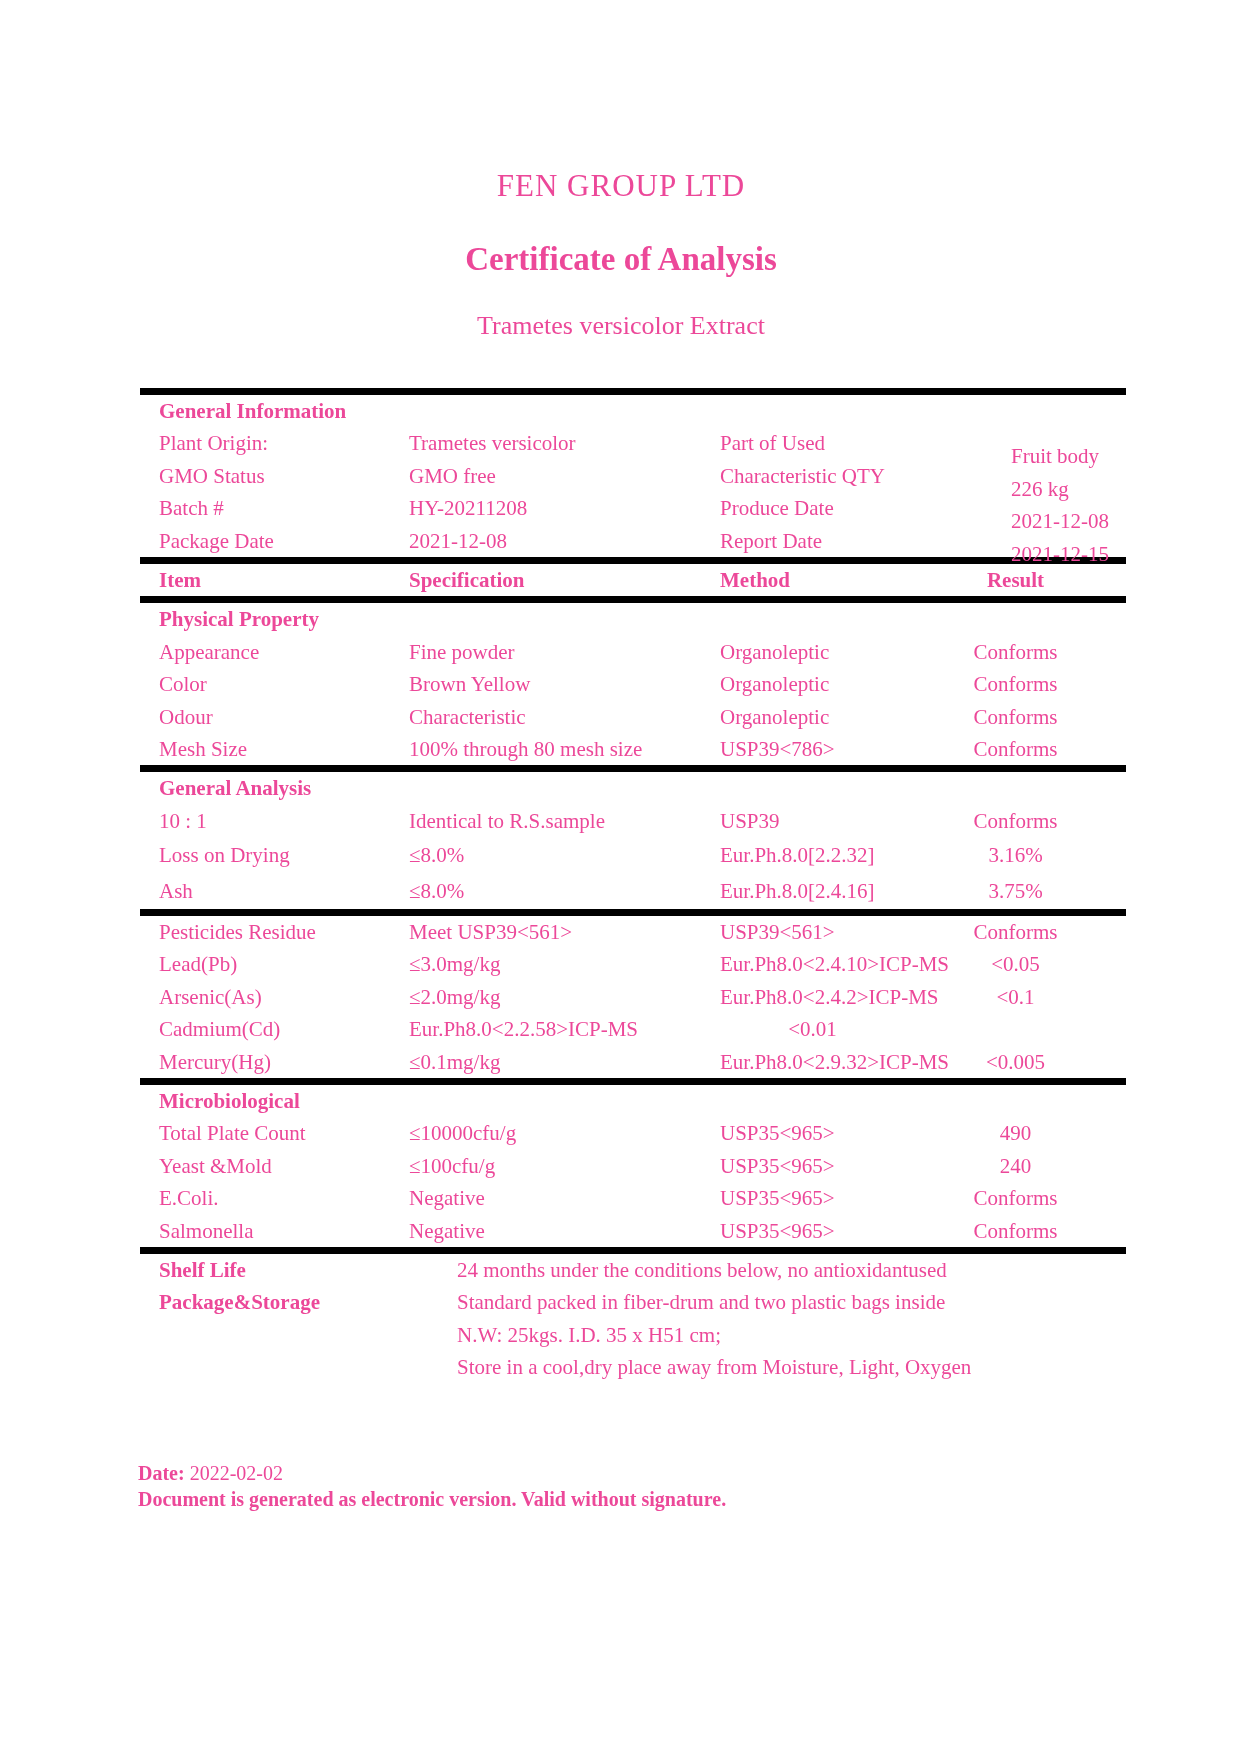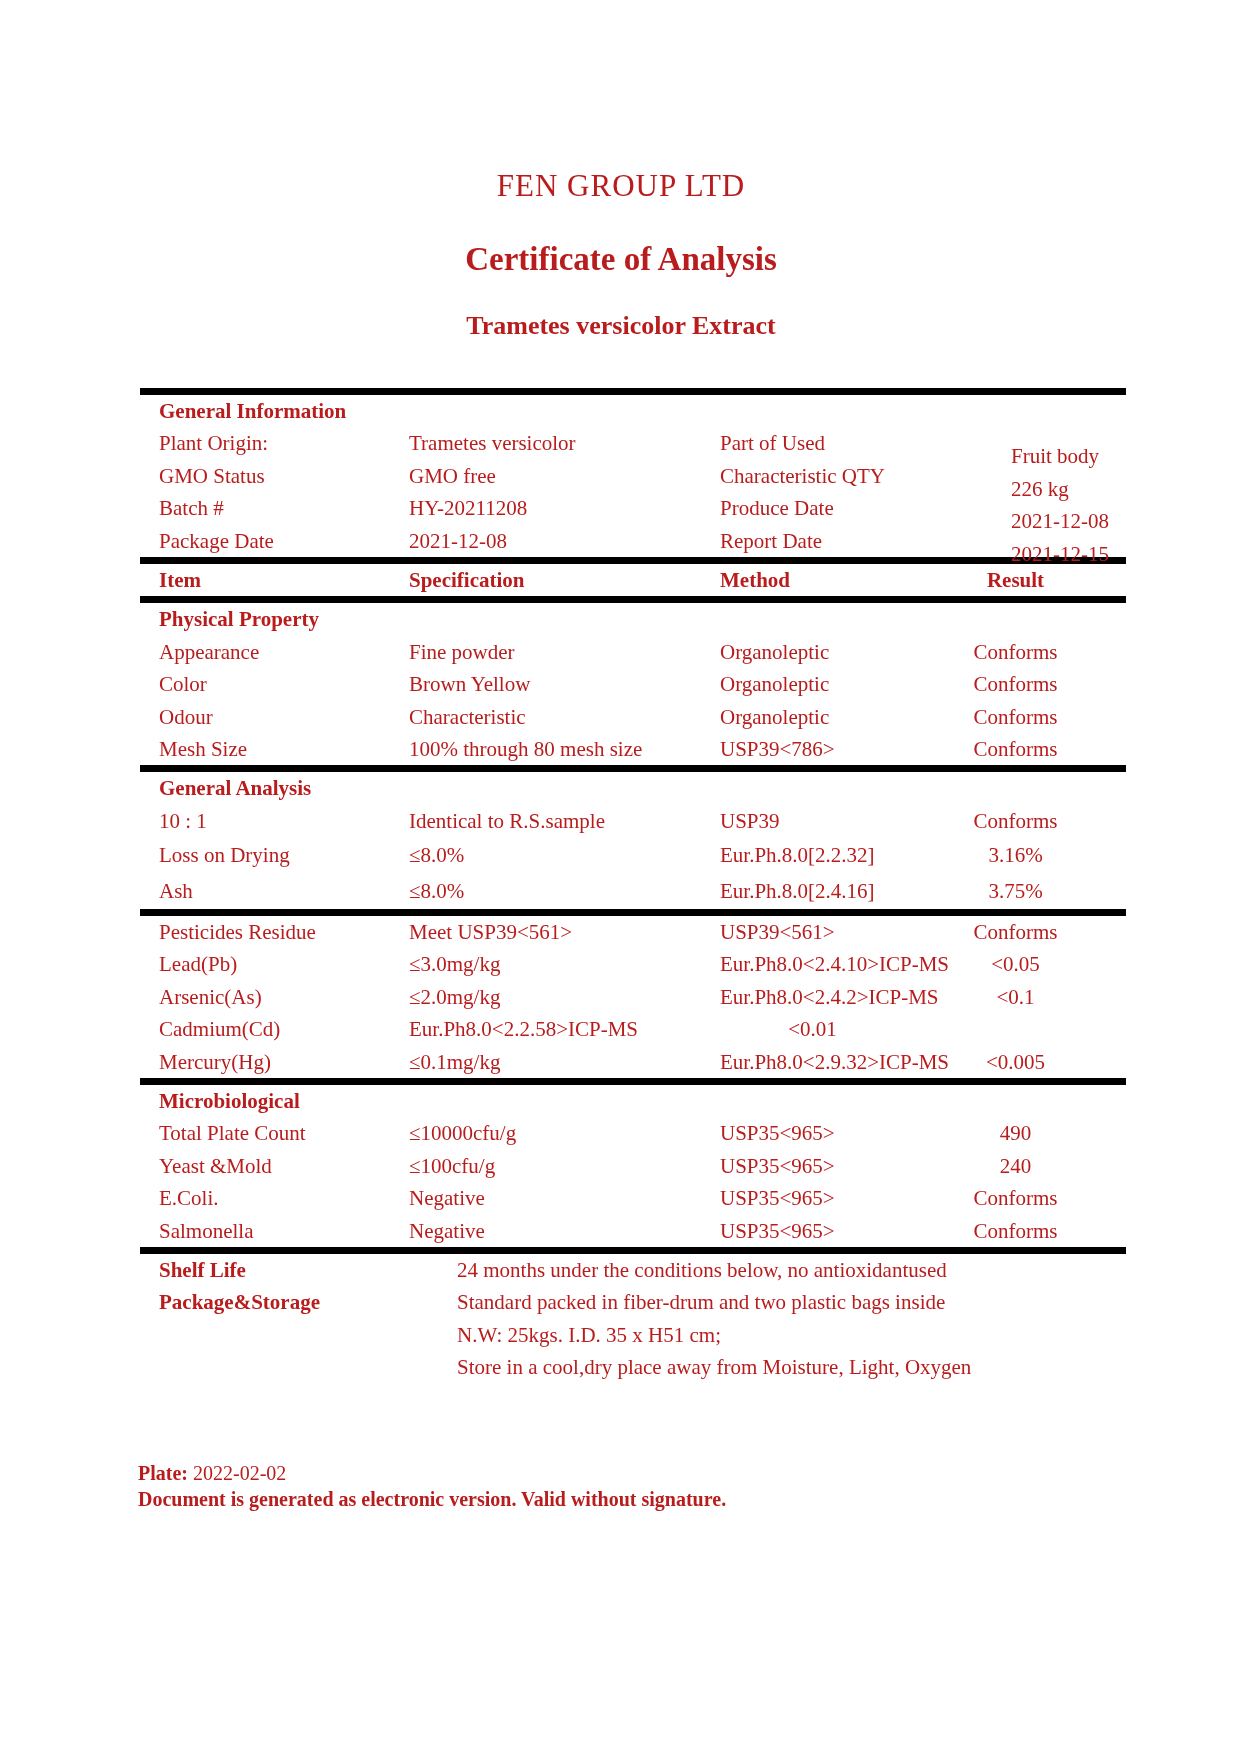--- a/index.html
+++ b/index.html
@@ -2,28 +2,28 @@
 <html><head>
 <meta charset="utf-8">
 <style>
   html,body { margin:0; padding:0; background:#888; }
   .page {
     position:relative;
     width:1242px; height:1755px;
     margin:0 auto;
     background:#ffffff;
     font-family:"Liberation Serif","DejaVu Serif",serif;
-    color:#b91c1c;
+    color:#ec4899;
     overflow:hidden;
   }
   
   .hdr { position:absolute; left:0; width:100%; text-align:center; }
   .company   { top:168px; font-size:31px; font-weight:400; letter-spacing:1px; }
   .doc-title { top:241px; font-size:33px; font-weight:700; }
-  .product   { top:311px; font-size:26px; font-weight:700; }
+  .product   { top:311px; font-size:26px; font-weight:400; }
 
   
   .doc-table {
     position:absolute; left:140px; top:388px; width:986px;
     font-size:21px;
   }
   .trule { height:7px; background:#000; }
   .row {
     display:grid;
     grid-template-columns:250px 311px 185px 1fr;
@@ -226,19 +226,19 @@
       <span class="c">N.W: 25kgs. I.D. 35 x H51 cm;</span>
     </div>
     <div class="row wide">
       <span class="c"></span>
       <span class="c">Store in a cool,dry place away from Moisture, Light, Oxygen</span>
     </div>
   </div>
 
   <div class="foot">
     <div>
-      <span class="b">Plate:</span>
+      <span class="b">Date:</span>
       <span>2022-02-02</span>
     </div>
     <div class="b">Document is generated as electronic version. Valid without signature.</div>
   </div>
 
 </div>
 
 </body></html>

